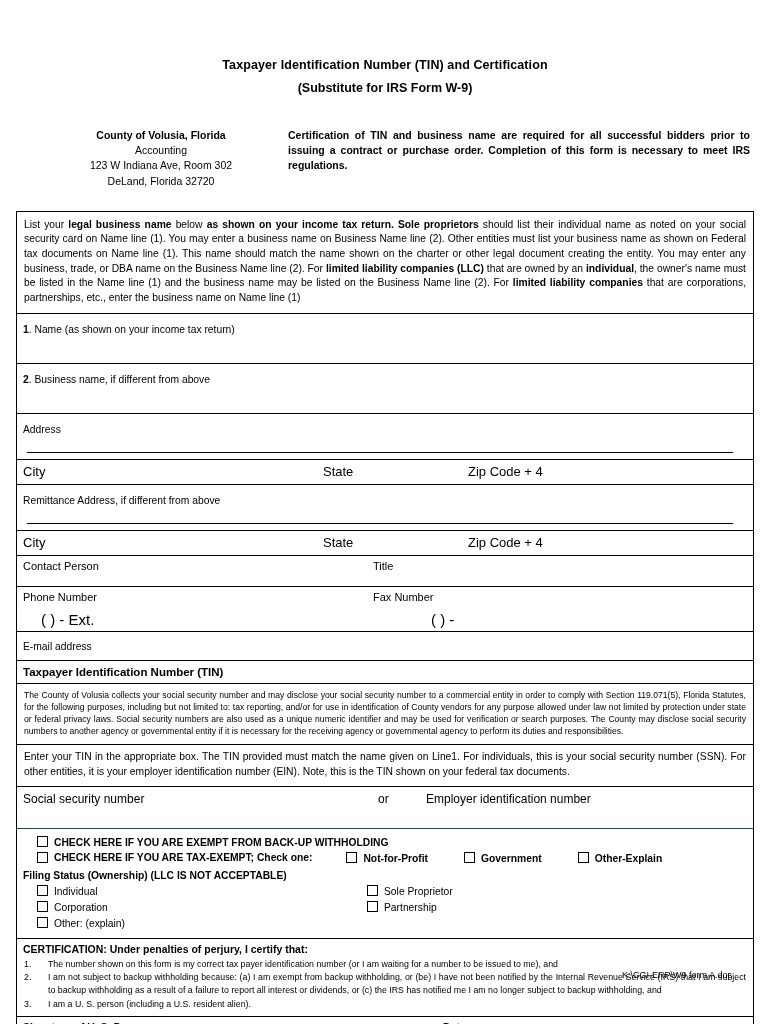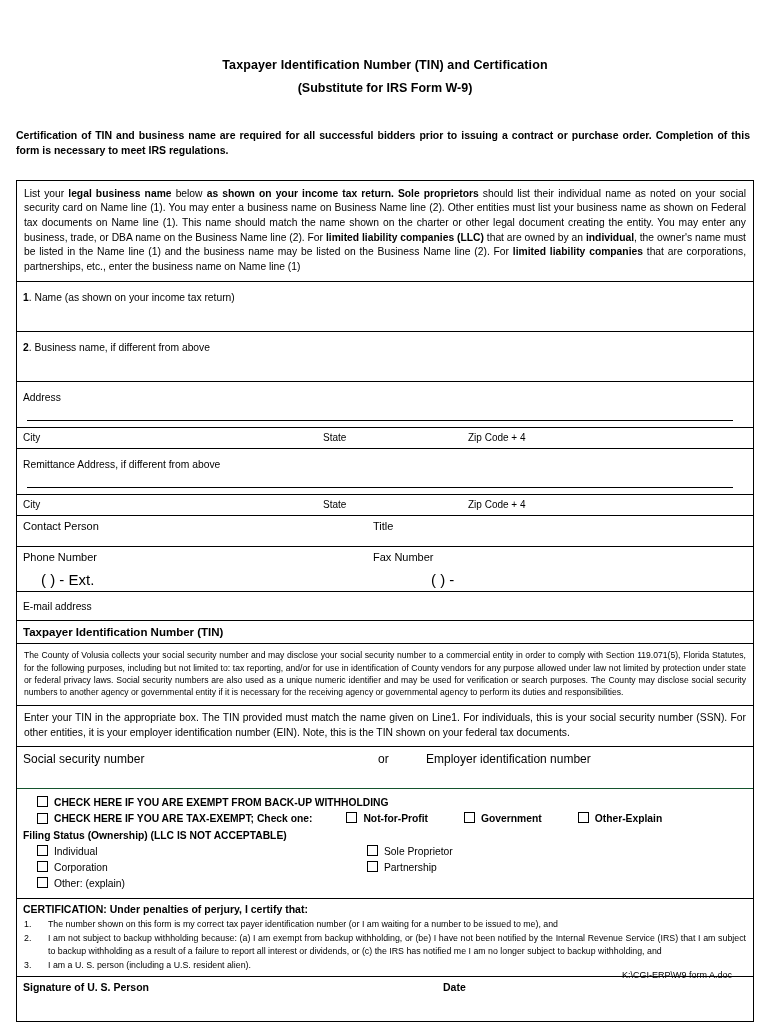--- a/index.html
+++ b/index.html
@@ -83,21 +83,21 @@
   .field-tall {
     height: 38px;
   }
   .underline {
     border-bottom: 1px solid #000;
     height: 1px;
     margin: 14px 14px 0 4px;
   }
   .triple {
     display: flex;
-    font-size: 10px;
+    font-size: 13px;
     padding: 4px 6px 5px 6px;
   }
   .triple .c1 { width: 300px; }
   .triple .c2 { width: 145px; }
   .triple .c3 { flex: 1; }
   .two {
     display: flex;
     font-size: 11px;
   }
   .two .l { width: 350px; }
@@ -209,20 +209,26 @@
 <body>
 
 <div class="page">
 
   <div class="title-block">
     <div class="title-line1">Taxpayer Identification Number (TIN) and Certification</div>
     <div class="title-line2">(Substitute for IRS Form W-9)</div>
   </div>
 
   <div class="header-cols">
+    <div class="header-left">
+      <div class="org">County of Volusia, Florida</div>
+      <div>Accounting</div>
+      <div>123 W Indiana Ave, Room 302</div>
+      <div>DeLand, Florida 32720</div>
+    </div>
     <div class="header-right">Certification of TIN and business name are required for all successful bidders prior to issuing a contract or purchase order.  Completion of this form is necessary to meet IRS regulations.</div>
   </div>
 
   <div class="form-box">
 
     <div class="intro">
       <span>List your </span><span class="b">legal business name</span><span> below </span><span class="b">as shown on your income tax return.  Sole proprietors</span><span> should list their individual name as noted on your social security card on Name line (1).  You may enter a business name on Business Name line (2).  Other entities must list your business name as shown on Federal tax documents on Name line (1).  This name should match the name shown on the charter or other legal document creating the entity.  You may enter any business, trade, or DBA name on the Business Name line (2).  For </span><span class="b">limited liability companies (LLC)</span><span> that are owned by an </span><span class="b">individual</span><span>, the owner's name must be listed in the Name line (1) and the business name may be listed on the Business Name line (2).  For </span><span class="b">limited liability companies</span><span> that are corporations, partnerships, etc., enter the business name on Name line (1)</span>
     </div>
 
     <div class="sect field-tall">

